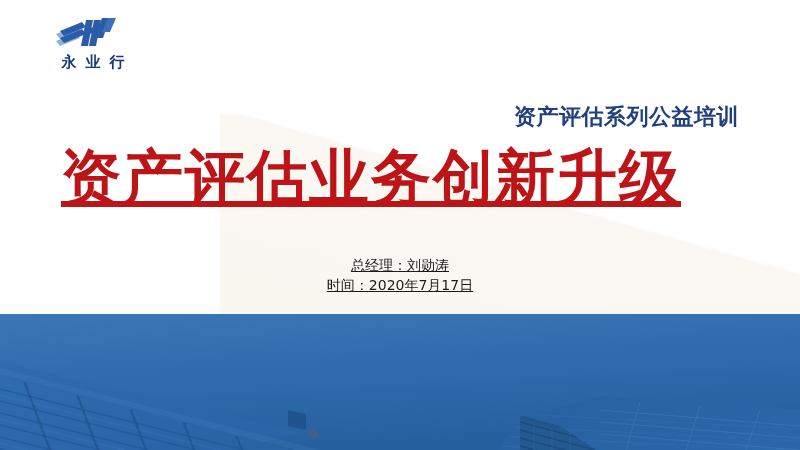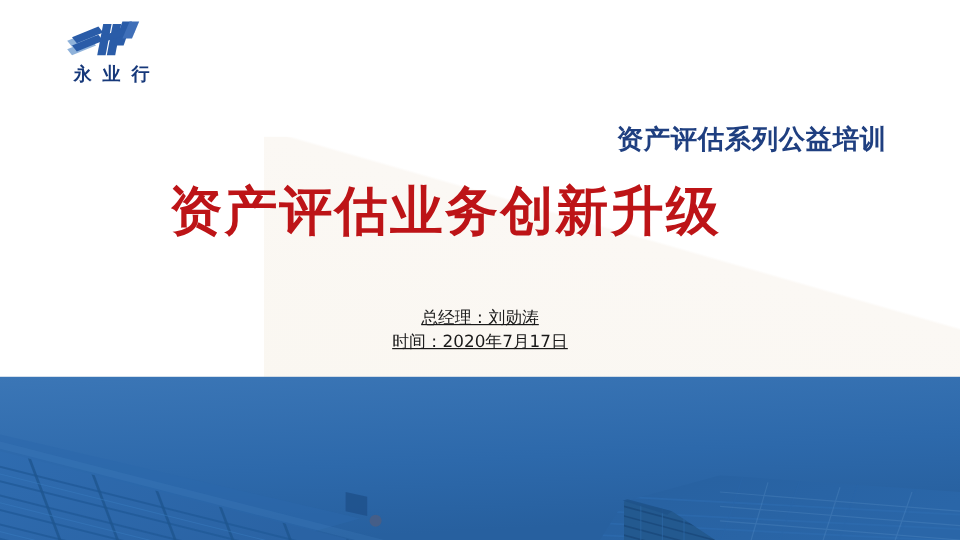--- a/index.html
+++ b/index.html
@@ -86,27 +86,28 @@
   }
 
   
   .main-title {
     position: absolute;
     left: 0;
     top: 142px;
     width: 740px;
     text-align: center;
     font-family: "DejaVu Sans", "Liberation Sans", sans-serif;
-    font-size: 44px;
+    font-size: 60px;
     font-weight: 700;
     letter-spacing: 2px;
     text-indent: 2px;
     color: #bd1417;
     line-height: 70px;
     white-space: nowrap;
+    text-decoration: underline;
   }
 
   
   .subtitle-row {
     position: absolute;
     left: 98px;
     top: 220px;
     width: 604px;
     height: 26px;
     display: flex;

